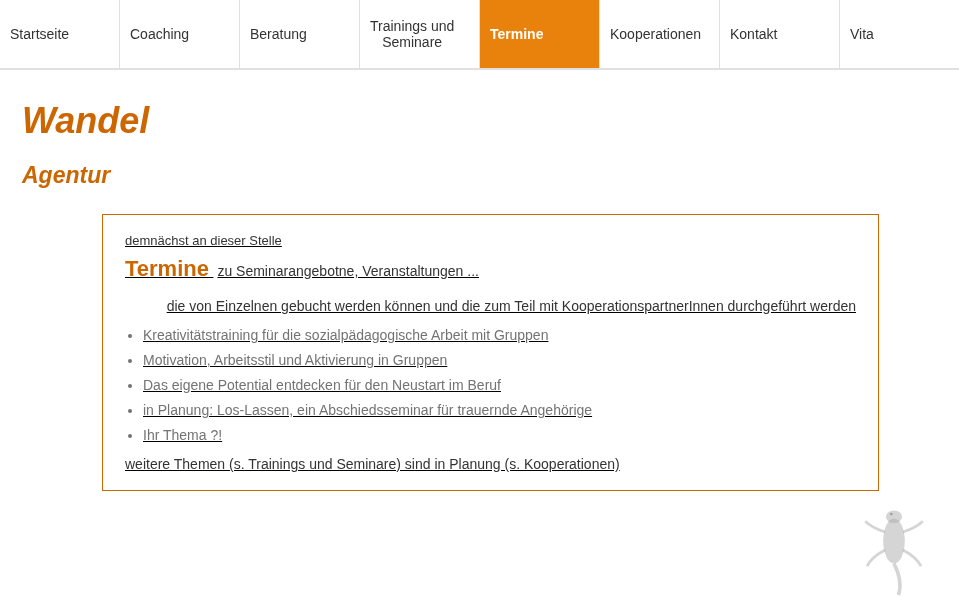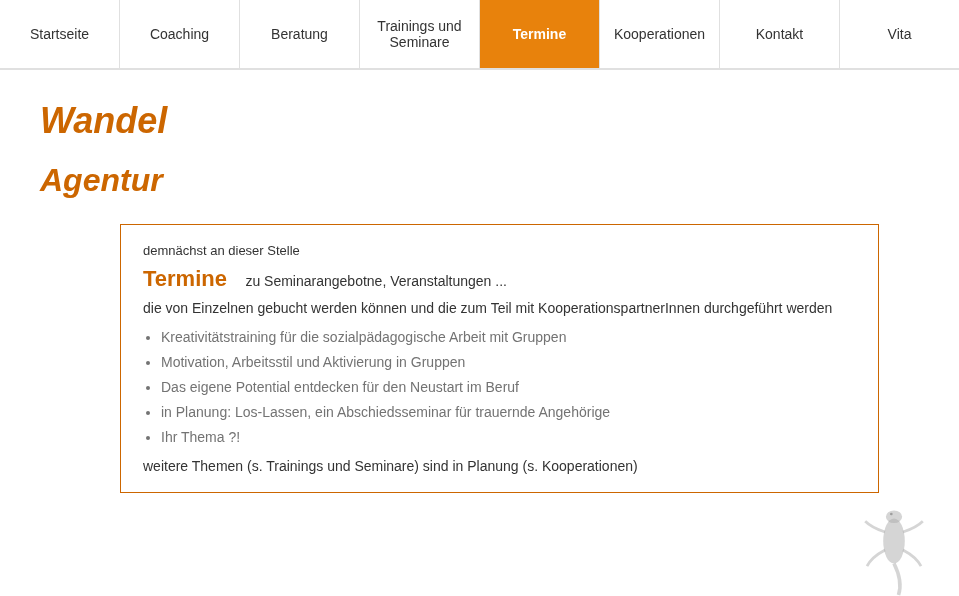--- a/index.html
+++ b/index.html
@@ -21,21 +21,21 @@
       display: flex;
       flex-direction: row;
       border-bottom: 2px solid #e0e0e0;
       width: 100%;
     }
 
     .nav-item {
       flex: 1;
       display: flex;
       align-items: center;
-      justify-content: center;
+      justify-content: flex-start;
       padding: 18px 10px;
       border-right: 1px solid #e0e0e0;
       cursor: pointer;
       font-size: 14px;
       color: #333;
       text-align: center;
       min-height: 66px;
     }
 
     .nav-item:last-child {
@@ -43,72 +43,74 @@
     }
 
     .nav-item.active {
       background: #e8820c;
       color: #ffffff;
       font-weight: bold;
     }
 
     
     .main-content {
-      padding: 30px 40px 20px 40px;
+      padding: 30px 40px 20px 22px;
     }
 
     .page-title-wandel {
       font-size: 36px;
       font-style: italic;
       font-weight: bold;
       color: #cc6600;
       margin-bottom: 20px;
     }
 
     .page-title-agentur {
-      font-size: 32px;
+      font-size: 23px;
       font-style: italic;
       font-weight: bold;
       color: #cc6600;
       margin-bottom: 25px;
     }
 
     
     .content-box {
       border: 1px solid #cc6600;
       margin-left: 80px;
       margin-right: 40px;
       padding: 18px 22px;
+      text-decoration: underline;
     }
 
     .demnachst-label {
       font-size: 13px;
       color: #333;
       margin-bottom: 8px;
     }
 
     .termine-heading {
       font-size: 22px;
       font-weight: bold;
       color: #cc6600;
       display: inline;
     }
 
     .termine-intro {
       font-size: 14px;
       color: #333;
       display: inline;
-      margin-left: 14px;
+      margin-left: 4px;
     }
 
     .body-text {
       font-size: 14px;
       color: #333;
-      margin-top: 6px;
+      margin-top: 14px;
       line-height: 1.5;
+      text-align: right;
     }
 
     .bullet-list {
       margin-top: 8px;
       margin-left: 18px;
       list-style: disc;
     }
 
     .bullet-list li {
       font-size: 14px;

